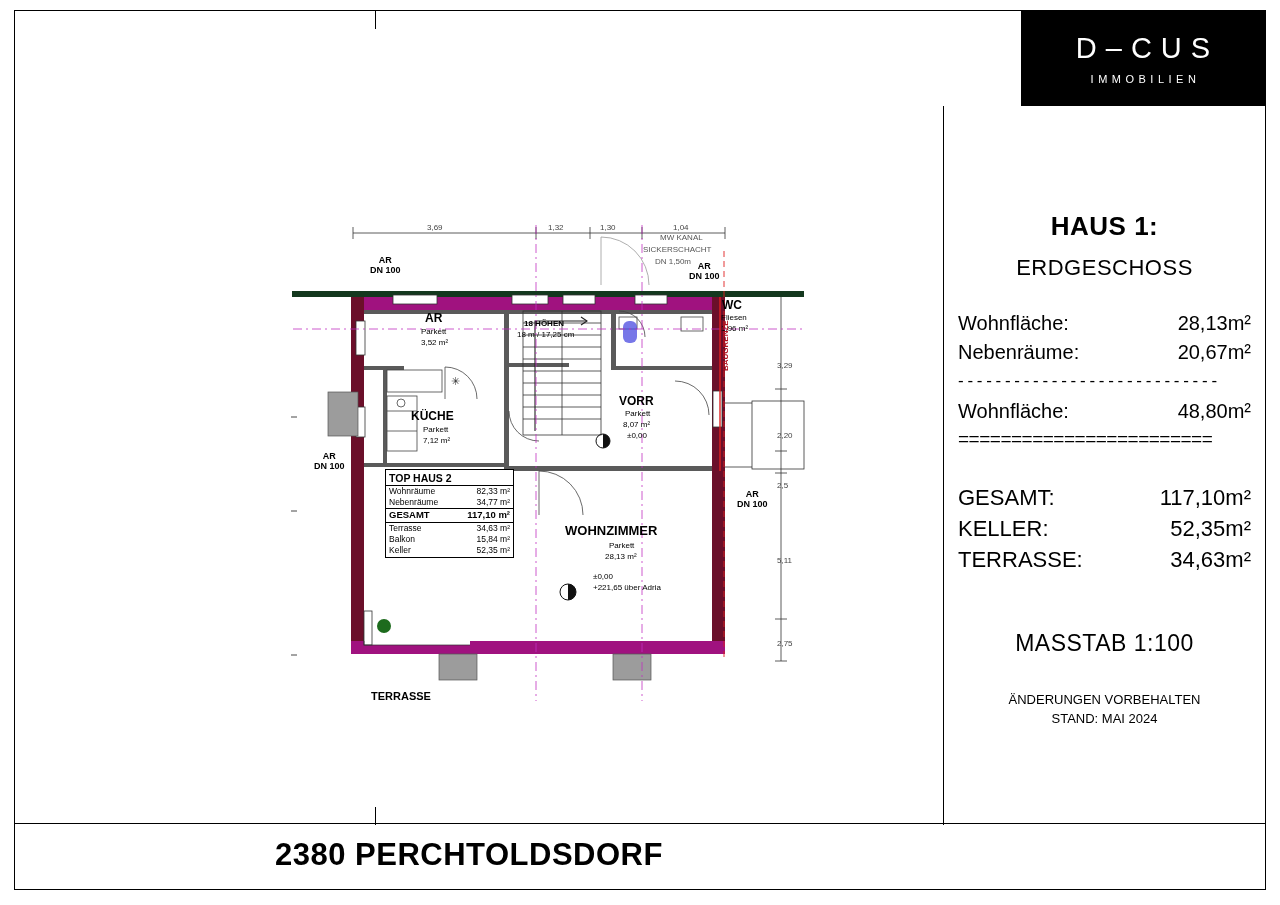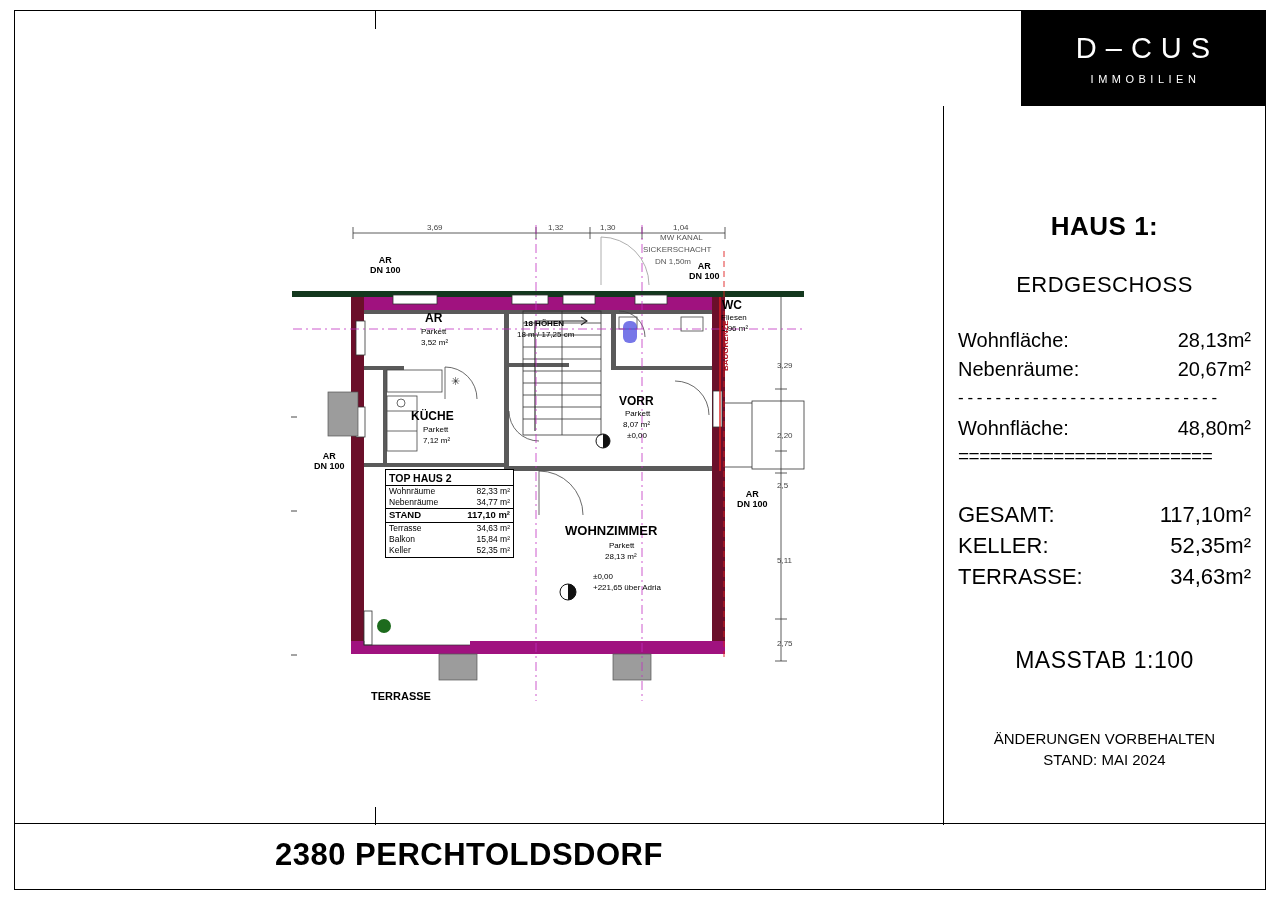--- a/index.html
+++ b/index.html
@@ -72,21 +72,21 @@
   .h-haus {
     text-align: center;
     font-size: 26px;
     font-weight: bold;
     margin-top: 105px;
     letter-spacing: 0.5px;
   }
   .h-geschoss {
     text-align: center;
     font-size: 22px;
-    margin-top: 30px;
+    margin-top: 13px;
     letter-spacing: 0.5px;
   }
   .area-list {
     margin-top: 28px;
     font-size: 20px;
   }
   .area-row {
     display: flex;
     justify-content: space-between;
     line-height: 1.45;
@@ -114,22 +114,22 @@
   .totals .area-row { line-height: 1.42; }
   .masstab {
     text-align: center;
     font-size: 23px;
     font-weight: normal;
     margin-top: 54px;
     letter-spacing: 0.5px;
   }
   .note {
     text-align: center;
-    font-size: 15px;
-    margin-top: 54px;
+    font-size: 13px;
+    margin-top: 34px;
     line-height: 1.45;
   }
   
   .bottom-bar {
     position: absolute;
     left: 0;
     bottom: 0;
     width: 100%;
     height: 66px;
     border-top: 1px solid #000;
@@ -440,21 +440,21 @@
       <div class="th-title">TOP HAUS 2</div>
       <div class="th-row">
         <span>Wohnräume</span>
         <span>82,33 m²</span>
       </div>
       <div class="th-row">
         <span>Nebenräume</span>
         <span>34,77 m²</span>
       </div>
       <div class="th-row sum">
-        <span>STAND</span>
+        <span>GESAMT</span>
         <span>117,10 m²</span>
       </div>
       <div class="th-row">
         <span>Terrasse</span>
         <span>34,63 m²</span>
       </div>
       <div class="th-row">
         <span>Balkon</span>
         <span>15,84 m²</span>
       </div>

